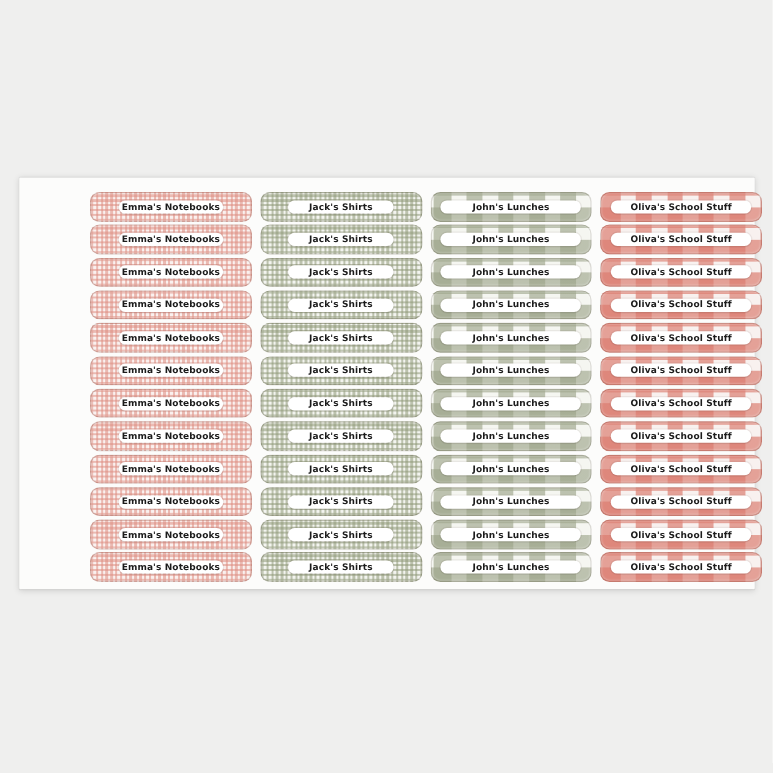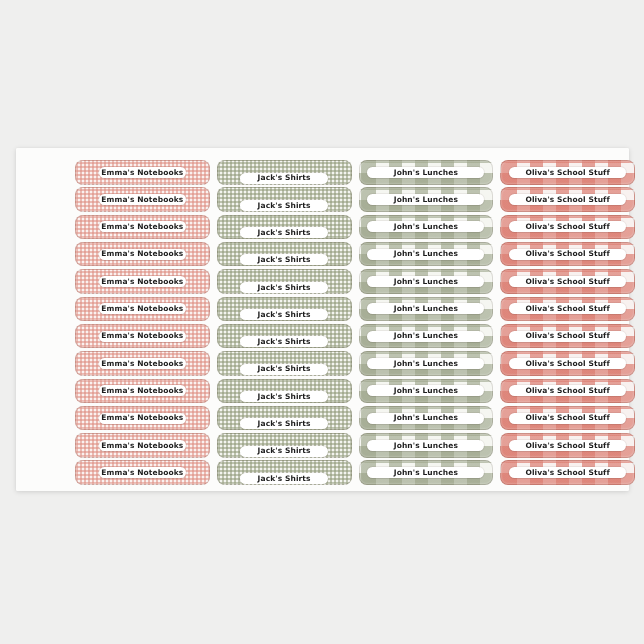--- a/index.html
+++ b/index.html
@@ -58,21 +58,20 @@
     background-image:
       repeating-linear-gradient(90deg, rgba(221,140,128,0.55) 0 2px, transparent 2px 4px),
       repeating-linear-gradient(0deg,  rgba(221,140,128,0.55) 0 2px, transparent 2px 4px);
   }
   
   .gingham-sage-fine {
     background-color: #f3f4ef;
     background-image:
       repeating-linear-gradient(90deg, rgba(143,153,120,0.55) 0 2px, transparent 2px 4px),
       repeating-linear-gradient(0deg,  rgba(143,153,120,0.55) 0 2px, transparent 2px 4px);
-    align-items: flex-end;
   }
   
   .gingham-sage-large {
     background-color: #f5f6f1;
     background-image:
       repeating-linear-gradient(90deg, rgba(154,162,135,0.62) 0 13px, transparent 13px 26px),
       repeating-linear-gradient(0deg,  rgba(154,162,135,0.62) 0 13px, transparent 13px 26px);
     background-position: 3px 2px, 3px 2px;
     text-align: center;
   }

